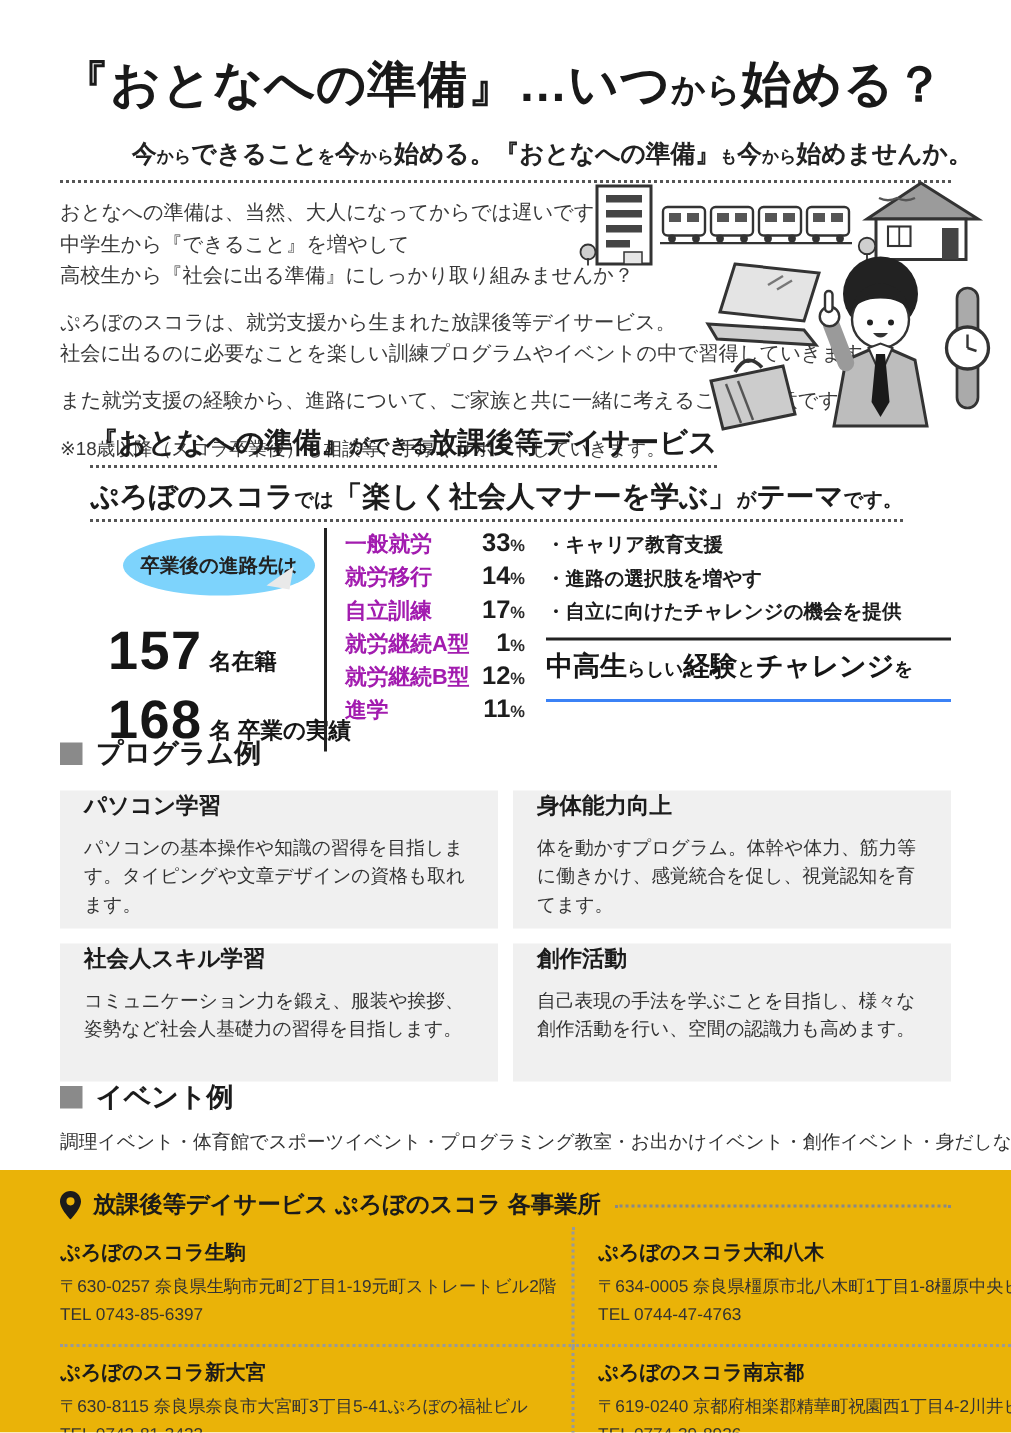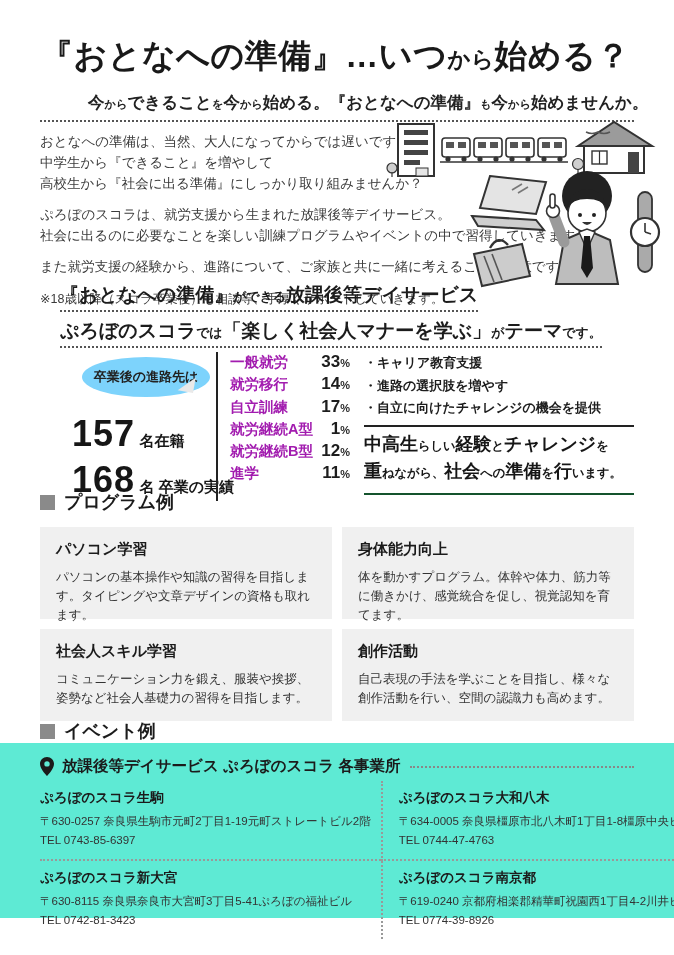--- a/index.html
+++ b/index.html
@@ -40,38 +40,38 @@
   .big-number { font-size:36px; font-weight:800; color:#161616; letter-spacing:1px; }
   .big-number-label { font-size:15px; font-weight:800; color:#161616; }
   .oc-divider { border-left:2px solid #222; }
   .oc-stats { width:120px; margin-left:12px; }
   .oc-stat-row { display:flex; justify-content:space-between; align-items:baseline; height:22.3px; white-space:nowrap; }
   .oc-stat-label { font-size:14.5px; font-weight:800; color:#a21caf; }
   .oc-stat-val { font-size:17px; font-weight:800; color:#1d1d1d; }
   .oc-stat-pct { font-size:11px; font-weight:800; }
   .oc-right { margin-left:14px; flex:1; }
   .features div { font-size:13px; font-weight:800; line-height:22.5px; color:#1d1d1d; white-space:nowrap; }
-  .message-box { margin-top:5px; border-top:2px solid #222; border-bottom:2px solid #14532d;
+  .message-box { margin-top:5px; border-top:2px solid #222; border-bottom:2px solid #3b82f6;
                  padding:5px 0 7px; font-size:18px; font-weight:800; color:#161616; line-height:25px; white-space:nowrap; }
 
   
   .programs { position:absolute; left:40px; top:490px; width:594px; }
   .section-heading { display:flex; align-items:center; gap:9px; font-size:18px; font-weight:800; color:#1b1b1b; }
   .section-square { width:15px; height:15px; background:#8a8a8a; flex:none; }
   .program-grid { margin-top:13px; display:grid; grid-template-columns:1fr 1fr; gap:10px; }
-  .program-card { background:#f0f0f0; height:92px; padding:13px 16px; box-sizing:border-box; }
+  .program-card { background:#f0f0f0; height:92px; padding:1px 16px; box-sizing:border-box; }
   .program-card h3 { margin:0 0 9px; font-size:15px; font-weight:800; color:#1b1b1b; }
   .program-card p { margin:0; font-size:12.5px; line-height:19px; color:#333; }
 
   
   .events { position:absolute; left:40px; top:719px; width:594px; }
   .events p { margin:10px 0 0; font-size:12.5px; color:#333; white-space:nowrap; }
 
   
-  .footer { position:absolute; left:0; top:743px; width:674px; height:175px; background:#5eead4;
+  .footer { position:absolute; left:0; top:780px; width:674px; height:175px; background:#eab308;
             box-sizing:border-box; padding:13px 40px 0; }
   .footer-header { display:flex; align-items:center; font-size:15.5px; font-weight:800; color:#1b1b1b; white-space:nowrap; }
   .footer-pin { margin-right:8px; flex:none; }
   .footer-dotted { flex:1; border-top:2px dotted #888; margin-left:10px; }
   .loc-grid { display:grid; grid-template-columns:1fr 1fr; margin-top:4px; }
   .loc-cell { padding:8px 10px 9px 0; }
   .loc-cell.col-right { border-left:2px dotted #999; padding-left:16px; padding-right:0; }
   .loc-cell.row-top { border-bottom:2px dotted #999; }
   .loc-name { font-size:13.5px; font-weight:800; color:#1b1b1b; margin-bottom:5px; }
   .loc-addr, .loc-tel { font-size:11.5px; line-height:19px; color:#333; white-space:nowrap; }
@@ -244,21 +244,20 @@
     </div>
   </div>
   <div class="oc-right">
     <div class="features">
       <div>・キャリア教育支援</div>
       <div>・進路の選択肢を増やす</div>
       <div>・自立に向けたチャレンジの機会を提供</div>
     </div>
     <div class="message-box">
       <div><span>中高生</span><span class="seg-small">らしい</span><span>経験</span><span class="seg-small">と</span><span>チャレンジ</span><span class="seg-small">を</span></div>
-      <div><span>重</span><span class="seg-small">ねながら、</span><span>社会</span><span class="seg-small">への</span><span>準備</span><span class="seg-small">を</span><span>行</span><span class="seg-small">います。</span></div>
     </div>
   </div>
 </div>
 
 <div class="programs">
   <div class="section-heading">
     <span class="section-square"></span>
     <span>プログラム例</span>
   </div>
   <div class="program-grid">

